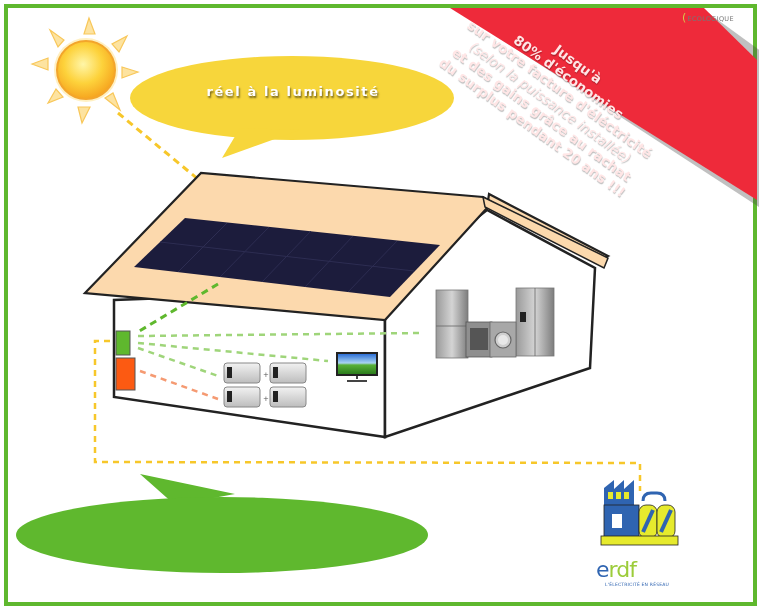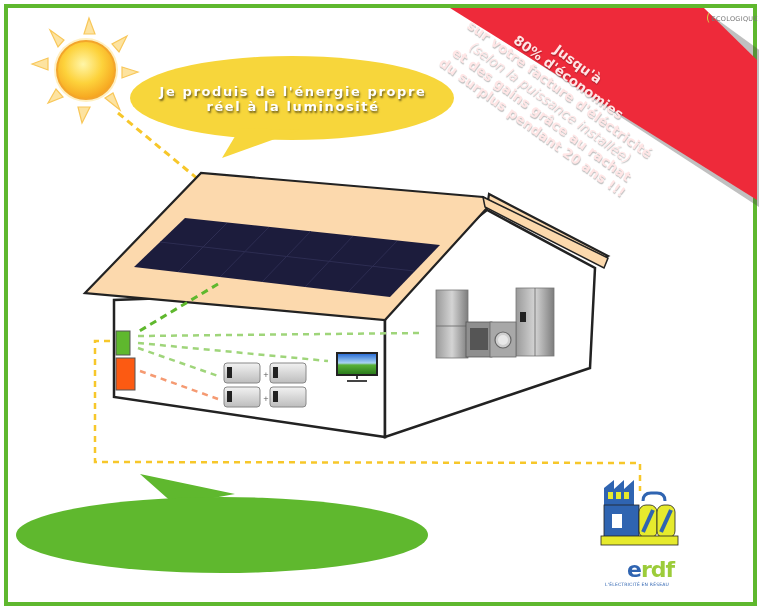--- a/index.html
+++ b/index.html
@@ -5,23 +5,23 @@
     html, body { margin: 0; padding: 0; background: #ffffff; }
     body { width: 759px; height: 608px; position: relative; overflow: hidden; font-family: "DejaVu Sans", sans-serif; }
     .frame { position: absolute; left: 4px; top: 4px; width: 745px; height: 594px; border: 4px solid #5fb82e; background: #fff; }
     svg.art { position: absolute; left: 0; top: 0; }
     .bubble-text { position: absolute; color: #ffffff; text-align: center; font-weight: bold; letter-spacing: 1.6px; text-shadow: 1px 2px 2px rgba(0,0,0,0.55); line-height: 15px; }
     .sun-text { left: 138px; top: 84px; width: 310px; font-size: 13px; }
     .use-text { left: 18px; top: 513px; width: 420px; font-size: 12.5px; }
     .banner-text { position: absolute; left: 555px; top: 96px; width: 320px; transform: translate(-50%,-50%) rotate(36deg); color: #ffe6e6; font-size: 13.5px; font-weight: bold; text-align: center; line-height: 15.5px; text-shadow: 1px 1px 1px rgba(0,0,0,0.25); }
     .banner-text span { display: block; }
     .banner-text .italic { font-style: italic; font-weight: normal; }
-    .ecolo { position: absolute; left: 706px; top: 11px; font-size: 6.5px; color: #777; letter-spacing: 0.3px; text-align: right; }
+    .ecolo { position: absolute; left: 682px; top: 11px; font-size: 6.5px; color: #777; letter-spacing: 0.3px; text-align: right; }
     .ecolo .swoosh { color: #d6c94a; font-size: 11px; margin-right: 1px; }
-    .erdf-brand { position: absolute; left: 627px; top: 557px; font-size: 22px; font-weight: bold; letter-spacing: -1px; }
+    .erdf-brand { position: absolute; left: 596px; top: 557px; font-size: 22px; font-weight: normal; letter-spacing: -1px; }
     .erdf-brand .e { color: #2f64b1; }
     .erdf-brand .rdf { color: #9ccc3a; }
     .erdf-tag { position: absolute; left: 605px; top: 582px; font-size: 4.5px; color: #2f64b1; letter-spacing: 0.2px; }
   </style>
 </head>
 <body>
 
 <div class="frame"></div>
 
 <svg class="art" width="759" height="608" viewBox="0 0 759 608">
@@ -163,21 +163,20 @@
     <path d="M643 501 q0 -8 8 -8 h6 q8 0 8 8" stroke="#2f64b1" stroke-width="3" fill="none"></path>
     <rect x="639" y="505" width="18" height="33" rx="7" fill="#e6ea2d" stroke="#222" stroke-width="0.8"></rect>
     <rect x="657" y="505" width="18" height="33" rx="7" fill="#e6ea2d" stroke="#222" stroke-width="0.8"></rect>
     <line x1="653" y1="510" x2="643" y2="532" stroke="#2f64b1" stroke-width="4"></line>
     <line x1="671" y1="510" x2="661" y2="532" stroke="#2f64b1" stroke-width="4"></line>
     <rect x="601" y="536" width="77" height="9" fill="#e6ea2d" stroke="#222" stroke-width="0.8"></rect>
   </g>
 </svg>
 
 <div class="bubble-text sun-text">
-  <div>Je produis de l'énergie propre</div>
   <div>réel à la luminosité</div>
 </div>
 
 <div class="bubble-text use-text">
 </div>
 
 <div class="banner-text">
   <span>Jusqu'à</span>
   <span>80% d'économies</span>
   <span>sur votre facture d'éléctricité</span>

